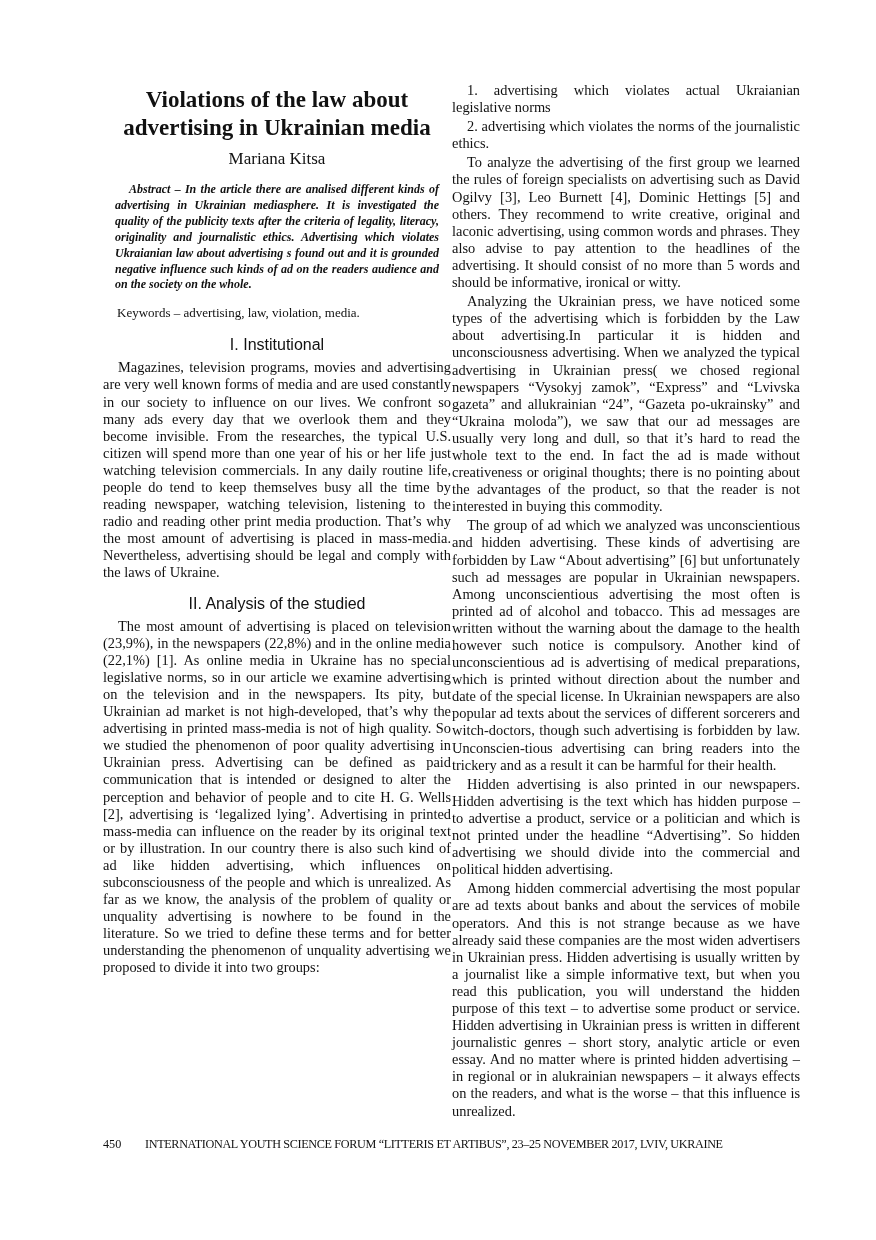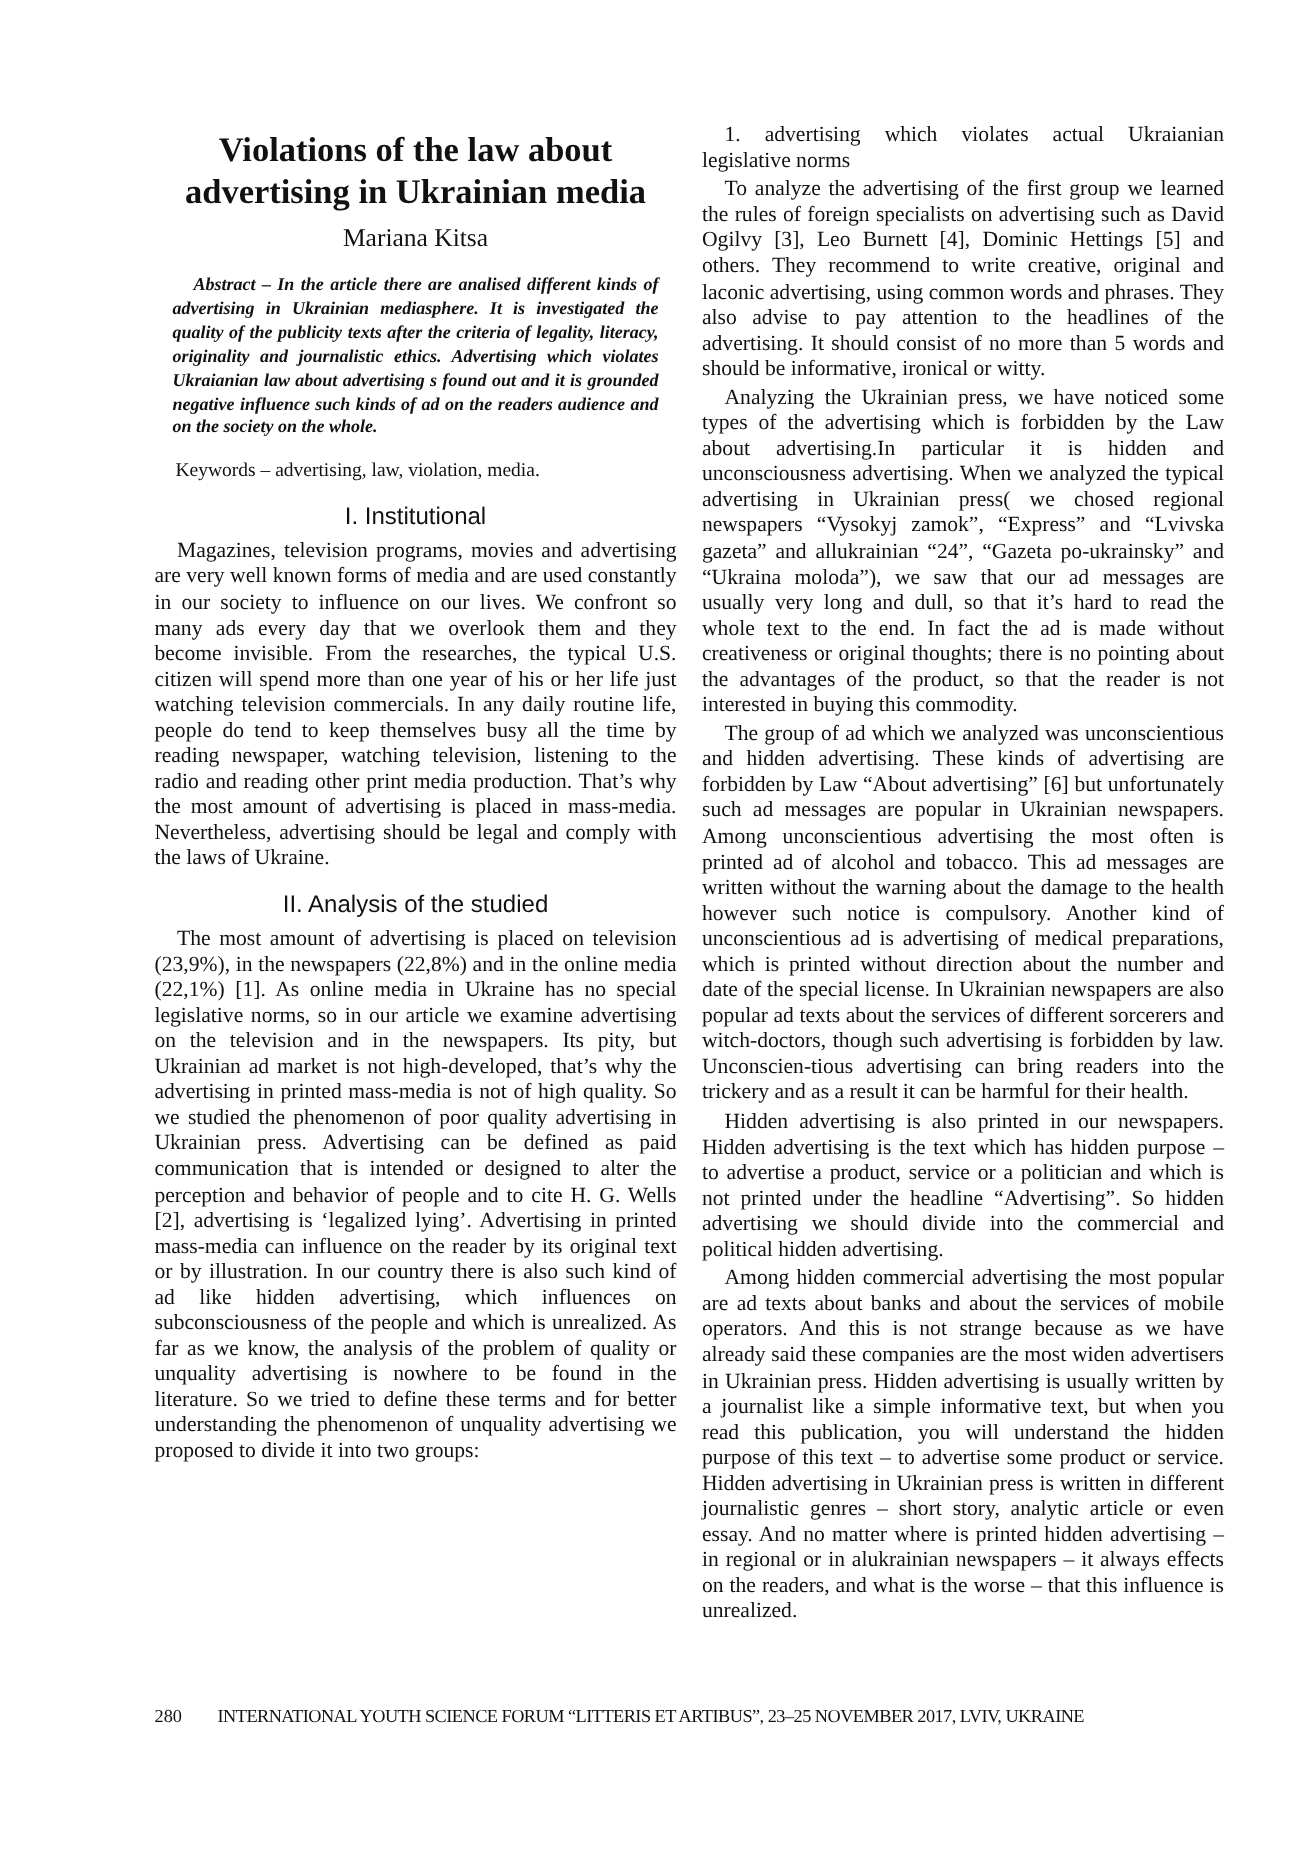--- a/index.html
+++ b/index.html
@@ -1,20 +1,20 @@
 <!DOCTYPE html>
 <html><head>
 <meta charset="utf-8">
 <style>
   html, body { margin: 0; padding: 0; background: #ffffff; }
   body { width: 876px; height: 1240px; position: relative; overflow: hidden; color: #111; }
   .page { position: absolute; left: 0; top: 0; width: 876px; height: 928px; }
   .col { position: absolute; top: 82px; width: 348px; font-family: "Liberation Serif", serif; font-size: 14.4px; line-height: 17.1px; }
   .col.left { left: 103px; }
-  .col.right { left: 468px; }
+  .col.right { left: 452px; }
   .title { font-family: "Liberation Serif", serif; font-weight: bold; font-size: 23px; line-height: 28px; text-align: center; margin: 4px 0 6px 0; }
   .author { font-family: "Liberation Serif", serif; font-size: 17px; text-align: center; margin: 0 0 7px 0; line-height: 22px; }
   .affil { font-size: 13px; line-height: 16px; text-align: center; margin: 0 0 9px 0; }
   .abstract { font-style: italic; font-weight: bold; font-size: 12px; line-height: 15.9px; text-align: justify; text-indent: 14px; margin: 12px; }
   .keywords { font-size: 13px; line-height: 16px; text-indent: 14px; margin: 0 0 14px 0; }
   .section { font-family: "Liberation Sans", sans-serif; font-size: 16px; line-height: 20px; text-align: center; margin: 2px 0 4px 0; }
   .para { text-align: justify; text-indent: 15px; margin: 0 0 2px 0; }
   .footer { position: absolute; left: 103px; top: 1137px; font-family: "Liberation Serif", serif; font-size: 12.2px; letter-spacing: -0.35px; white-space: nowrap; }
   .footer .pg { display: inline-block; width: 42px; letter-spacing: 0; }
   .repo { position: absolute; left: 0; width: 876px; top: 1196px; text-align: center; font-family: "Liberation Sans", sans-serif; font-size: 13.5px; color: #8a8a8a; }
@@ -32,24 +32,25 @@
 
     <div class="section">I. Institutional</div>
     <p class="para">Magazines, television programs, movies and advertising are very well known forms of media and are used constantly in our society to influence on our lives. We confront so many ads every day that we overlook them and they become invisible. From the researches, the typical U.S. citizen will spend more than one year of his or her life just watching television commercials. In any daily routine life, people do tend to keep themselves busy all the time by reading newspaper, watching television, listening to the radio and reading other print media production. That’s why the most amount of advertising is placed in mass-media. Nevertheless, advertising should be legal and comply with the laws of Ukraine.</p>
 
     <div class="section" style="margin-top:12px">II. Analysis of the studied</div>
     <p class="para">The most amount of advertising is placed on television (23,9%), in the newspapers (22,8%) and in the online media (22,1%) [1]. As online media in Ukraine has no special legislative norms, so in our article we examine advertising on the television and in the newspapers. Its pity, but Ukrainian ad market is not high-developed, that’s why the advertising in printed mass-media is not of high quality. So we studied the phenomenon of poor quality advertising in Ukrainian press. Advertising can be defined as paid communication that is intended or designed to alter the perception and behavior of people and to cite H. G. Wells [2], advertising is ‘legalized lying’.  Advertising in printed mass-media can influence on the reader by its original text or by illustration. In our country there is also such kind of ad like hidden advertising, which influences on subconsciousness of the people and which is unrealized. As far as we know, the analysis of the problem of quality or unquality advertising is nowhere to be found in the literature. So we tried to define these terms and for better understanding the phenomenon of unquality advertising we proposed to divide it into two groups:</p>
   </div>
 
   <div class="col right">
     <p class="para" style="word-spacing:0">1.   advertising   which   violates   actual   Ukraianian legislative norms</p>
+    <p class="para">2.   advertising   which   violates   the   norms   of   the journalistic ethics.</p>
     <p class="para">To analyze the advertising of the first group we learned the rules of foreign specialists on advertising such as David Ogilvy [3], Leo Burnett [4], Dominic Hettings [5] and others. They recommend to write creative, original and laconic advertising, using common words and phrases. They also advise to pay attention to the headlines of the advertising. It should consist of no more than 5 words and should be informative, ironical or witty.</p>
     <p class="para">Analyzing the Ukrainian press, we have noticed some types of the advertising which is forbidden by the Law about advertising.In particular it is hidden and unconsciousness advertising. When we analyzed the typical advertising in Ukrainian press( we chosed regional newspapers “Vysokyj zamok”, “Express” and “Lvivska gazeta” and allukrainian “24”, “Gazeta po-ukrainsky” and “Ukraina moloda”), we saw that our ad messages are usually very long and dull, so that it’s hard to read the whole text to the end. In fact the ad is made without creativeness or original thoughts; there is no pointing about the advantages of the product, so that the reader is not interested in buying this commodity.</p>
     <p class="para">The group of ad which we analyzed was unconscientious and hidden advertising. These kinds of advertising are forbidden by Law “About advertising” [6] but unfortunately such ad messages are popular in Ukrainian newspapers. Among unconscientious advertising the most often is printed ad of alcohol and tobacco. This ad messages are written without the warning about the damage to the health however such notice is compulsory. Another kind of unconscientious ad is advertising of medical preparations, which is printed without direction about the number and date of the special license. In Ukrainian newspapers are also popular ad texts about the services of different sorcerers and witch-doctors, though such advertising is forbidden by law.  Unconscien-tious advertising can bring readers into the trickery and as a result it can be harmful for their health.</p>
     <p class="para">Hidden advertising is also printed in our newspapers. Hidden advertising is the text which has hidden purpose – to advertise a product, service or a politician and which is not printed under the headline “Advertising”. So hidden advertising we should divide into the commercial and political hidden advertising.</p>
     <p class="para">Among hidden commercial advertising the most popular are ad texts about banks and about the services of mobile operators. And this is not strange because as we have already said these companies are the most widen advertisers in Ukrainian press. Hidden advertising is usually written by a journalist like a simple informative text, but when you read this publication, you will understand the hidden purpose of this text – to advertise some product or service. Hidden advertising in Ukrainian press is written in different journalistic genres – short story, analytic article or even essay. And no matter where is printed hidden advertising – in regional or in alukrainian newspapers – it always effects on the readers, and what is the worse – that this influence is unrealized.</p>
   </div>
 
   <div class="footer">
-    <span class="pg">280</span><span>INTERNATIONAL YOUTH SCIENCE FORUM “LITTERIS ET ARTIBUS”, 23–25 NOVEMBER 2017, LVIV, UKRAINE</span>
+    <span class="pg">450</span><span>INTERNATIONAL YOUTH SCIENCE FORUM “LITTERIS ET ARTIBUS”, 23–25 NOVEMBER 2017, LVIV, UKRAINE</span>
   </div>
 
 </div>
 
 </body></html>

